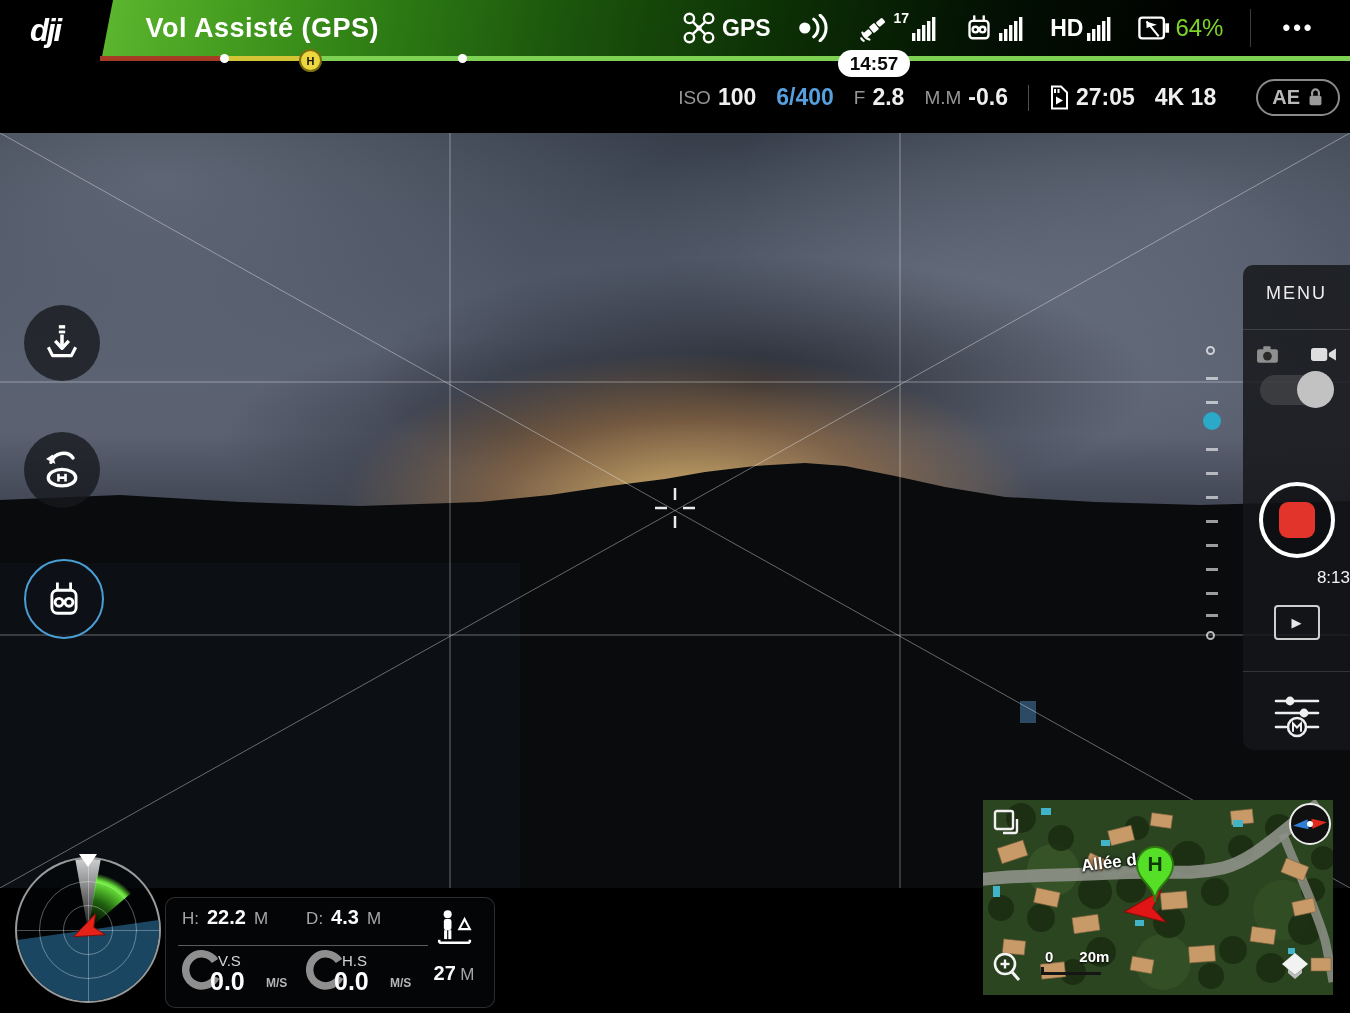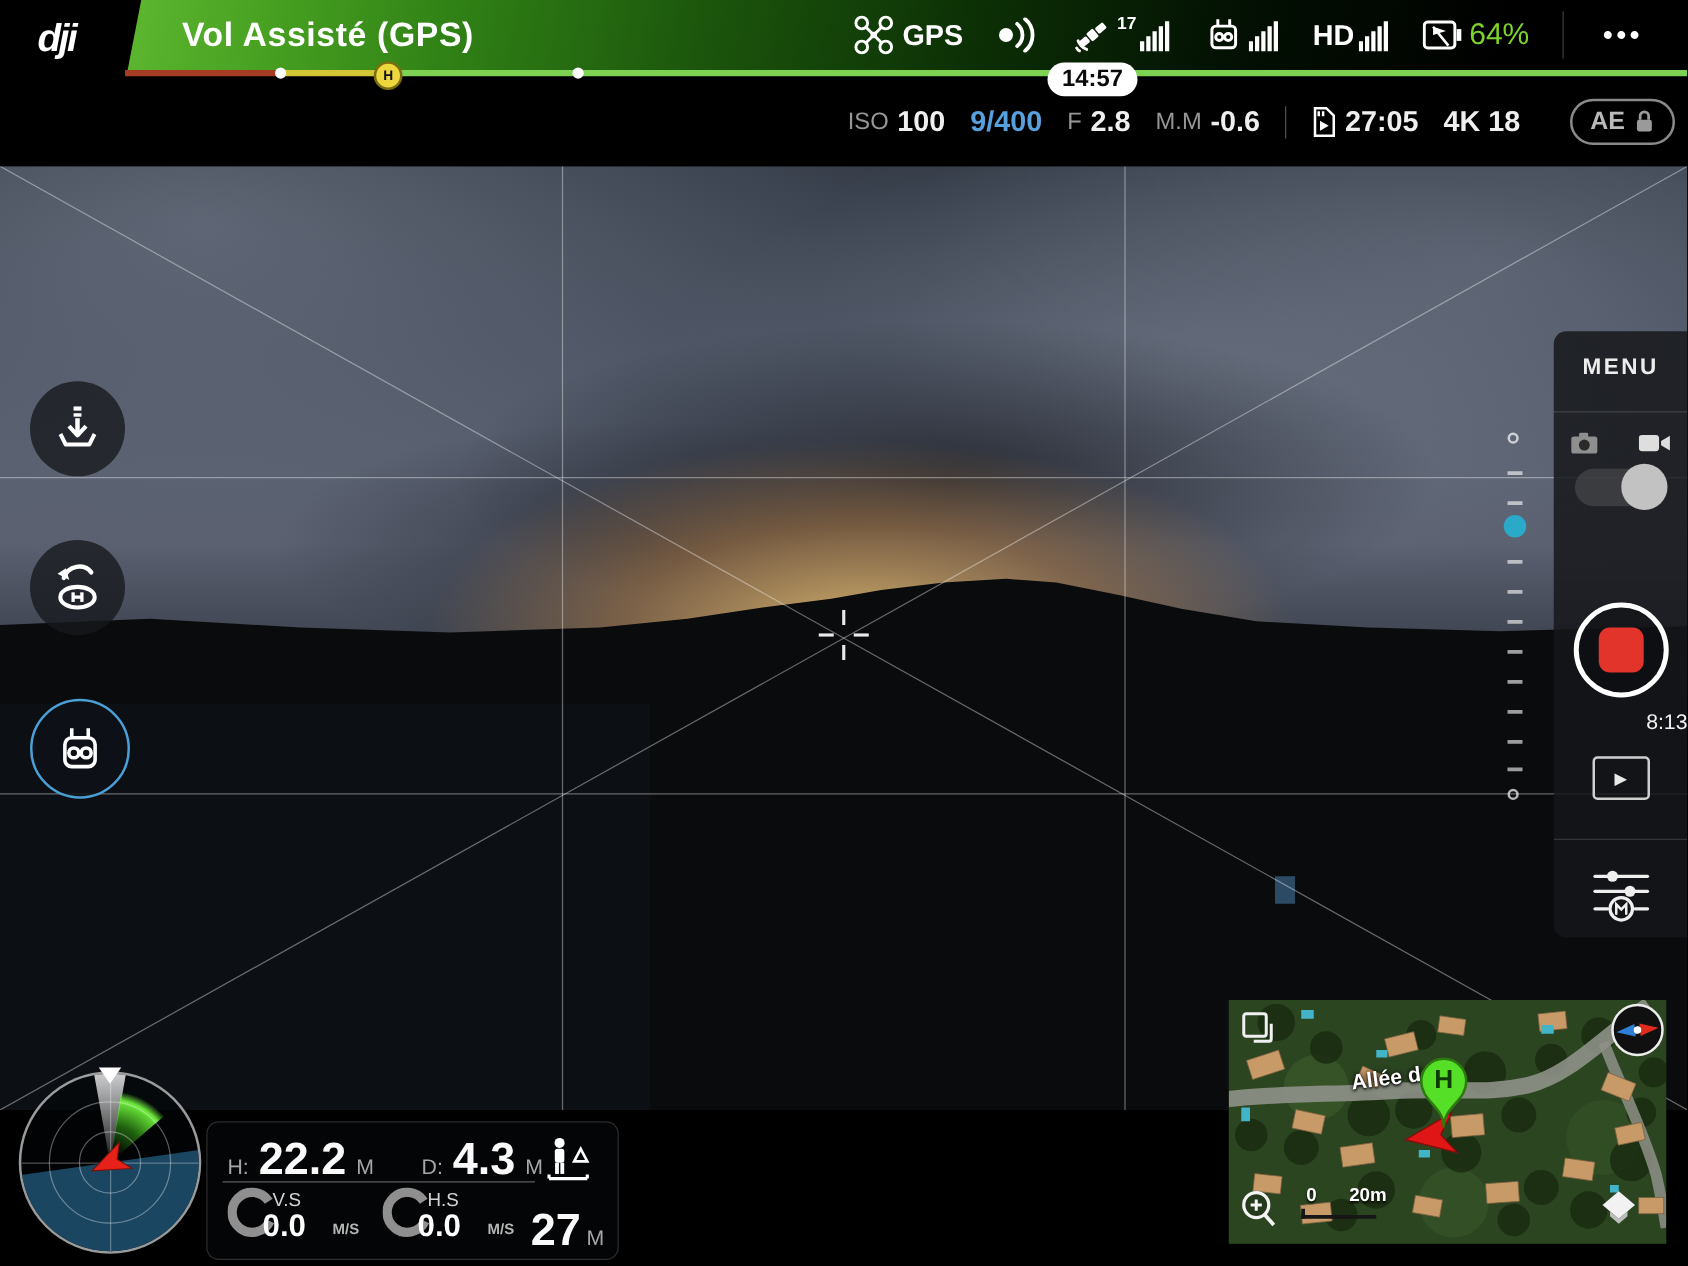--- a/index.html
+++ b/index.html
@@ -68,21 +68,21 @@
   .fly-btn{position:absolute;left:24px;width:76px;height:76px;border-radius:50%;
       background:rgba(22,24,28,.78);display:flex;align-items:center;justify-content:center;z-index:10;}
   #btn-land{top:305px;}
   #btn-rth{top:432px;}
   #btn-rc{top:559px;border:2px solid #4a9fd4;background:rgba(14,16,22,.85);}
 
   
   #rpanel{left:1243px;top:265px;width:107px;height:485px;background:rgba(22,23,26,.84);
       border-radius:10px 0 0 10px;z-index:10;}
   #menu-btn{position:absolute;left:0;top:18px;width:100%;text-align:center;color:#ededed;
-      font-size:18px;letter-spacing:2px;font-weight:700;}
+      font-size:18px;letter-spacing:2px;font-weight:400;}
   .rp-sep{position:absolute;left:0;width:100%;height:1px;background:rgba(255,255,255,.14);}
   #mode-row{position:absolute;left:0;top:80px;width:100%;display:flex;justify-content:space-between;
       padding:0 13px;box-sizing:border-box;}
   #toggle{position:absolute;left:17px;top:110px;width:72px;height:30px;border-radius:16px;
       background:rgba(82,82,82,.55);}
   #toggle .knob{position:absolute;right:-2px;top:-4px;width:37px;height:37px;border-radius:50%;background:#c2c2c2;}
   #rec-btn{position:absolute;left:50%;top:217px;transform:translateX(-50%);width:76px;height:76px;
       border-radius:50%;border:4px solid #fff;box-sizing:border-box;background:rgba(0,0,0,.25);
       display:flex;align-items:center;justify-content:center;}
   #rec-btn .sq{width:36px;height:36px;border-radius:9px;background:#e2342b;}
@@ -114,21 +114,21 @@
   #radar .vline{position:absolute;left:50%;top:0;width:1px;height:100%;background:rgba(255,255,255,.3);}
   #radar .hline{position:absolute;top:50%;left:0;height:1px;width:100%;background:rgba(255,255,255,.3);}
   #radar .north{position:absolute;left:50%;top:-3px;transform:translateX(-50%);width:0;height:0;
       border-left:9px solid transparent;border-right:9px solid transparent;border-top:13px solid #fff;z-index:3;}
   #radar .craft{position:absolute;left:50%;top:50%;transform:translate(-50%,-50%) rotate(-115deg);z-index:2;}
 
   
   #telem{left:165px;top:897px;width:330px;height:111px;background:rgba(8,9,11,.55);
       border:1px solid rgba(255,255,255,.16);border-radius:10px;z-index:11;box-sizing:border-box;}
   .tl-lab{color:#a6a6a6;font-size:17px;}
-  .tl-val{color:#fafafa;font-size:36px;font-weight:700;}
+  .tl-val{color:#fafafa;font-size:20px;font-weight:700;}
   .tl-unit{color:#a6a6a6;font-size:17px;}
   #telem-row1{position:absolute;left:16px;top:8px;display:flex;align-items:baseline;gap:8px;}
   #telem-sep{position:absolute;left:12px;top:47px;width:250px;height:1px;background:#5c5c5c;}
   .gauge{position:absolute;width:128px;height:58px;top:52px;}
   .gauge svg{position:absolute;left:0;top:0;}
   .gauge .gl{position:absolute;left:36px;top:2px;color:#d4d4d4;font-size:15px;}
   .gauge .gv{position:absolute;left:28px;top:17px;color:#fff;font-size:25px;font-weight:700;}
   .gauge .gu{position:absolute;left:84px;top:26px;color:#b5b5b5;font-size:12px;font-weight:600;}
   #vps{position:absolute;right:10px;top:10px;width:60px;text-align:center;}
   #vps .dist{margin-top:12px;}
@@ -286,21 +286,21 @@
   <div class="bar-dot" style="left:220px"></div>
   <div class="bar-dot" style="left:458px"></div>
   <div id="home-badge">H</div>
   <div id="time-pill">14:57</div>
 
   <div id="cambar" class="abs">
     <div class="cb-group">
       <span class="cb-label">ISO</span>
       <span class="cb-value">100</span>
     </div>
-    <span class="cb-value cb-blue">9/400</span>
+    <span class="cb-value cb-blue">6/400</span>
     <div class="cb-group">
       <span class="cb-label">F</span>
       <span class="cb-value">2.8</span>
     </div>
     <div class="cb-group">
       <span class="cb-label">M.M</span>
       <span class="cb-value">-0.6</span>
     </div>
     <div class="cb-div"></div>
     <div class="cb-group">

